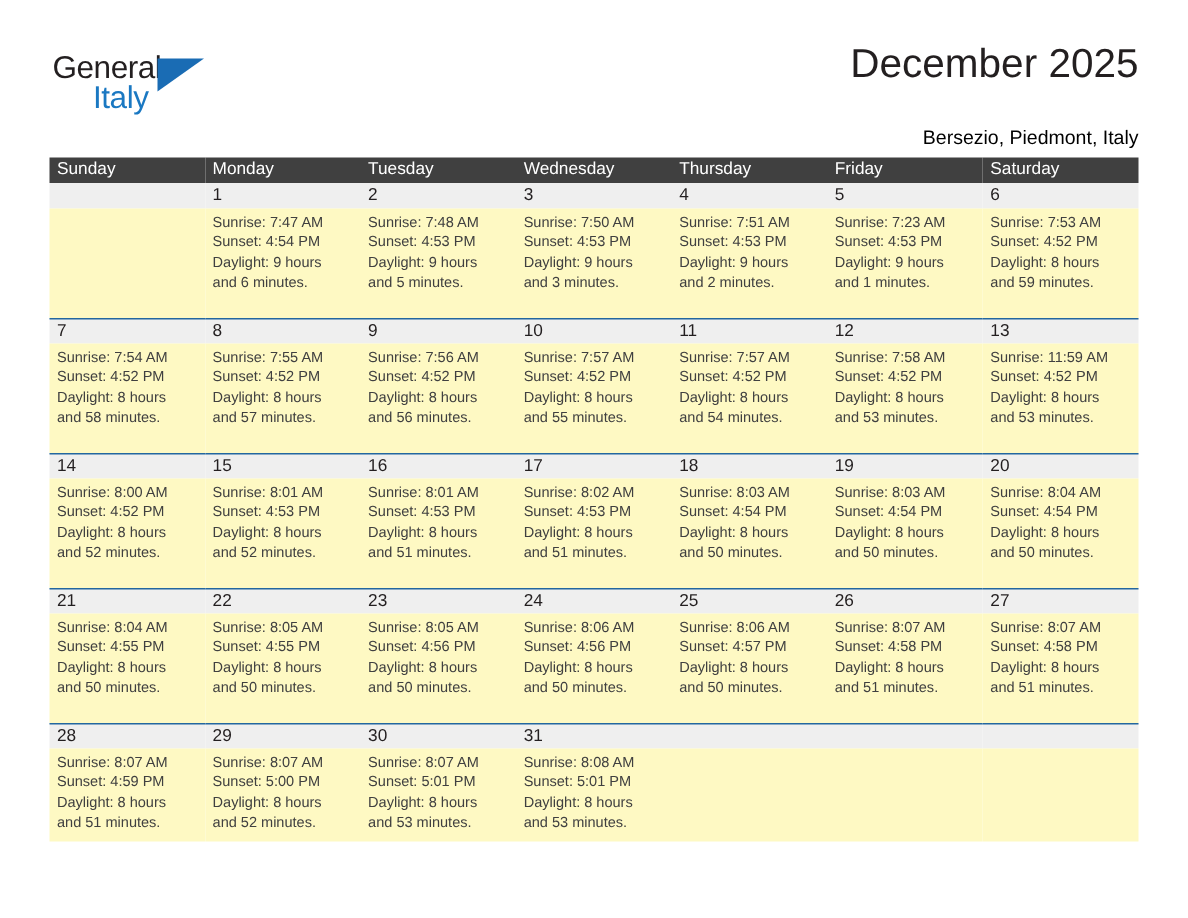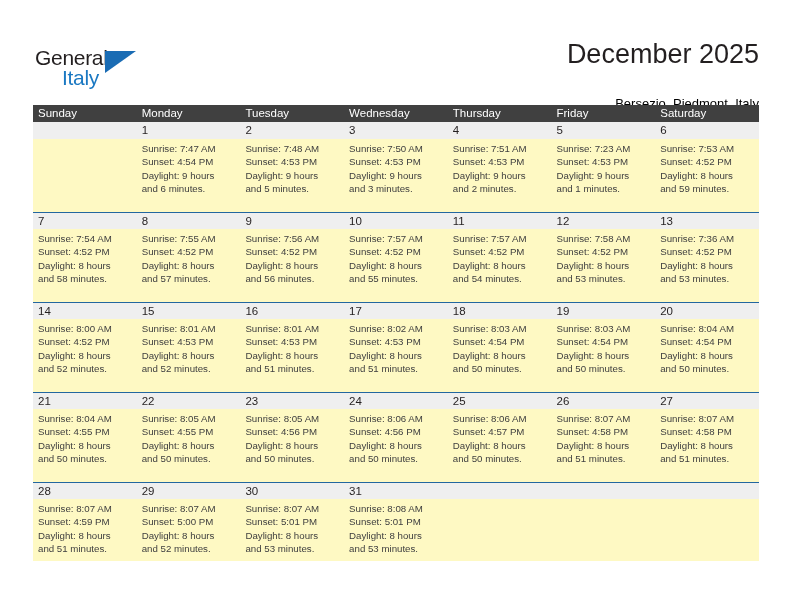--- a/index.html
+++ b/index.html
@@ -18,21 +18,21 @@
     position: relative;
     width: 792px;
     height: 612px;
     box-sizing: border-box;
   }
 
   
   .masthead {
     position: absolute;
     left: 33px;
-    top: 38px;
+    top: 26px;
     right: 33px;
     height: 70px;
     text-decoration: underline;
   }
   .logo {
     position: absolute;
     left: 0;
     top: 8px;
     width: 180px;
     height: 52px;
@@ -283,21 +283,21 @@
           <span class="detail-line">Daylight: 8 hours</span>
           <span class="detail-line">and 54 minutes.</span>
         </td>
         <td>
           <span class="detail-line">Sunrise: 7:58 AM</span>
           <span class="detail-line">Sunset: 4:52 PM</span>
           <span class="detail-line">Daylight: 8 hours</span>
           <span class="detail-line">and 53 minutes.</span>
         </td>
         <td>
-          <span class="detail-line">Sunrise: 7:36 AM</span>
+          <span class="detail-line">Sunrise: 11:59 AM</span>
           <span class="detail-line">Sunset: 4:52 PM</span>
           <span class="detail-line">Daylight: 8 hours</span>
           <span class="detail-line">and 53 minutes.</span>
         </td>
       </tr>
 
       <tr class="daynum-row">
         <td>14</td>
         <td>15</td>
         <td>16</td>

